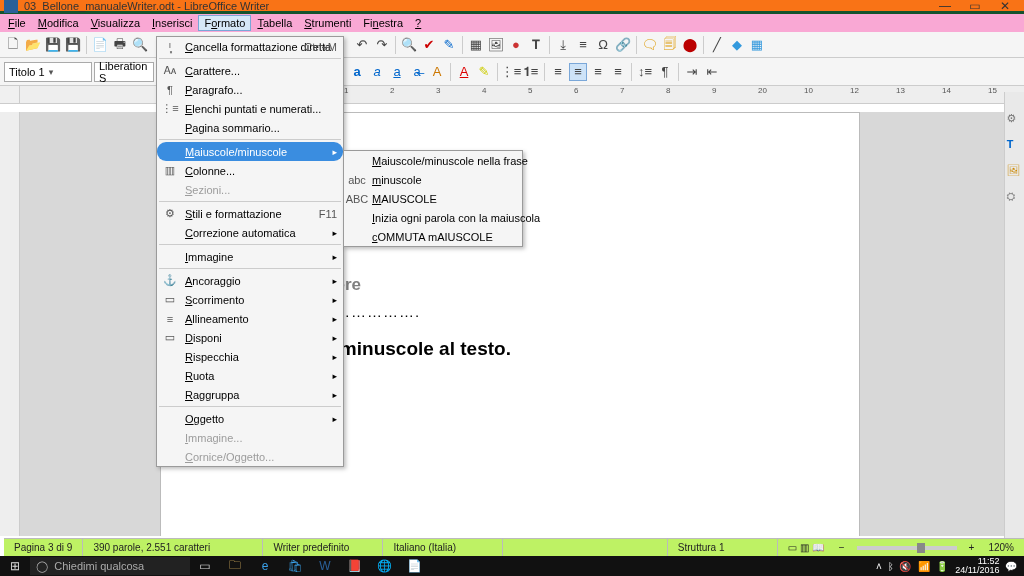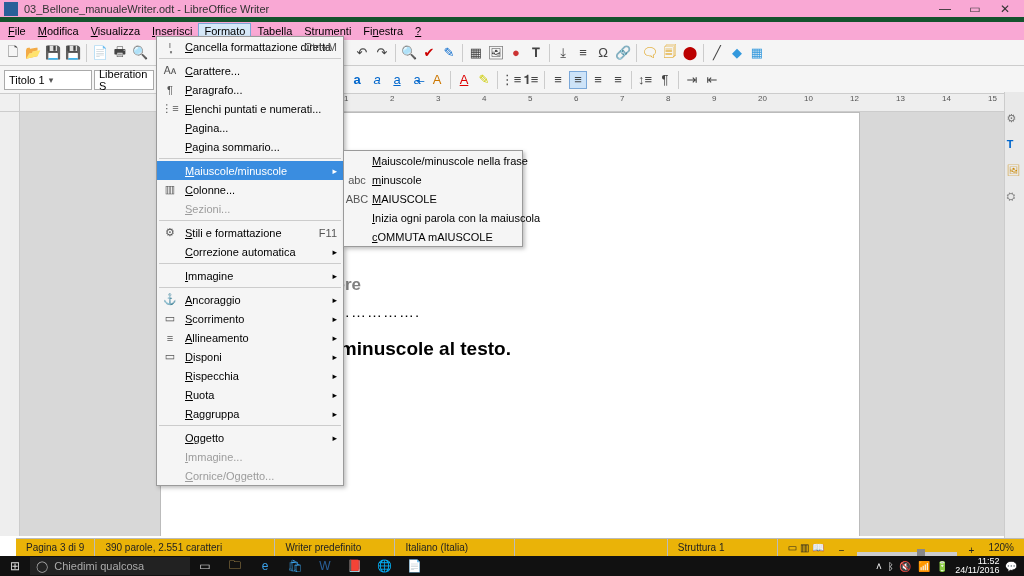--- a/index.html
+++ b/index.html
@@ -1,17 +1,17 @@
 <!DOCTYPE html>
 <html><head>
 <meta charset="utf-8">
 <style>
 * { margin:0; padding:0; box-sizing:border-box; font-family:"Segoe UI",Tahoma,sans-serif; }
 body { width:1024px; height:576px; background:#fff; overflow:hidden; position:relative; font-size:11px; color:#000; }
-.titlebar { height:22px; background:#f9a8d4; display:flex; align-items:center; padding:0 4px; border-bottom:5px solid #14532d; }
+.titlebar { height:14px; background:#f97316; display:flex; align-items:center; padding:0 4px; border-bottom:3px solid #14532d; }
 .titlebar .doc-icon { width:14px; height:14px; background:#2a6099; margin-right:6px; }
 .titlebar .title { flex:1; font-size:11px; color:#333; }
 .titlebar .wbtn { width:30px; height:20px; display:flex; align-items:center; justify-content:center; color:#333; font-size:12px; }
 .menubar { height:18px; background:#f9a8d4; display:flex; align-items:center; padding:0 2px; }
 .menubar .mitem { padding:2px 6px; font-size:11px; cursor:default; }
 .menubar .mitem u { text-decoration:underline; }
 .menubar .mitem.open { background:#d6e8f8; border:1px solid #7aa7d8; padding:1px 5px; }
 .toolbar { height:26px; background:#f5f5f5; display:flex; align-items:center; padding:0 4px; gap:2px; border-bottom:1px solid #ccc; }
 .toolbar .tbtn, .toolbar2 .tbtn { width:18px; height:18px; display:flex; align-items:center; justify-content:center; font-size:13px; color:#444; border:1px solid transparent; }
 .toolbar .sep, .toolbar2 .sep { width:1px; height:18px; background:#ccc; margin:0 2px; }
@@ -29,34 +29,34 @@
 .page-wrap { flex:1; position:relative; overflow:hidden; }
 .page { position:absolute; left:140px; top:0; width:700px; min-height:600px; background:#fff; border:1px solid #bbb; padding:120px 60px 40px 30px; }
 .page .l1 { font-size:15px; font-family:"Times New Roman",serif; }
 .page .hdr { font-size:17px; font-weight:bold; font-family:Arial,sans-serif; color:#808080; margin:8px 0; }
 .page .dots { font-size:15px; letter-spacing:1px; margin:8px 0; }
 .page .hbold { font-size:19px; font-weight:bold; font-family:Arial,sans-serif; margin:18px 0 8px; }
 .page .quote { font-size:15px; font-family:"Times New Roman",serif; }
 .page .cursor { display:inline-block; width:1px; height:16px; background:#000; margin-top:60px; margin-left:-10px; }
 .right-rail { position:absolute; right:0; top:92px; bottom:20px; width:20px; background:#e9e9e9; border-left:1px solid #ccc; display:flex; flex-direction:column; align-items:center; gap:10px; padding-top:20px; }
 .right-rail .rbtn { width:16px; height:16px; }
-.statusbar { position:absolute; left:16px; right:0; bottom:20px; height:18px; background:#eab308; border-top:1px solid #bbb; display:flex; align-items:flex-end; font-size:10px; color:#222; }
+.statusbar { position:absolute; left:4px; right:0; bottom:20px; height:18px; background:#bef264; border-top:1px solid #bbb; display:flex; align-items:center; font-size:10px; color:#222; }
 .statusbar .cell { padding:0 10px; border-right:1px solid #bbb; height:100%; display:flex; align-items:center; }
 .statusbar .spacer { flex:1; }
 .statusbar .zoomslider { width:100px; height:4px; background:#ccc; position:relative; margin:0 8px; }
 .statusbar .zoomslider .thumb { position:absolute; top:-3px; left:60px; width:8px; height:10px; background:#888; }
 .taskbar { position:absolute; left:0; right:0; bottom:0; height:20px; background:#111; display:flex; align-items:center; color:#fff; }
 .taskbar .tb-item { width:30px; height:20px; display:flex; align-items:center; justify-content:center; font-size:12px; color:#ddd; }
 .taskbar .search { flex:0 0 160px; height:18px; background:#222; display:flex; align-items:center; padding:0 6px; color:#aaa; font-size:11px; }
 .taskbar .tray { margin-left:auto; display:flex; align-items:center; gap:6px; padding:0 6px; font-size:10px; }
 .taskbar .clock { text-align:right; line-height:9px; font-size:9px; }
 
 .dropdown { position:absolute; background:#f5f5f5; border:1px solid #9a9a9a; box-shadow:2px 2px 4px rgba(0,0,0,0.25); z-index:100; font-size:11px; }
 .dropdown .row { display:flex; align-items:center; height:19px; padding:0 24px 0 28px; position:relative; white-space:nowrap; }
-.dropdown .row.hl { background:#3a8de0; color:#fff; }
+.dropdown .row.hl { background:#3a8de0; color:#fff;border-radius:9px; }
 .dropdown .row.disabled { color:#9c9c9c; }
 .dropdown .row .ico { position:absolute; left:6px; width:14px; height:14px; display:flex; align-items:center; justify-content:center; font-size:11px; color:#555; }
 .dropdown .row .sub { position:absolute; right:6px; font-size:9px; }
 .dropdown .row .shortcut { position:absolute; right:6px; color:#555; font-size:11px; }
 .dropdown .divider { height:1px; background:#ccc; margin:2px 2px; }
 .dd-main { left:156px; top:36px; width:188px; }
 .dd-sub { left:343px; top:150px; width:180px; }
 </style>
 </head>
 <body>
@@ -221,23 +221,20 @@
     </div>
     <div class="row">
       <span class="ico">¶</span>
       <span><u>P</u>aragrafo...</span>
     </div>
     <div class="row">
       <span class="ico">⋮≡</span>
       <span><u>E</u>lenchi puntati e numerati...</span>
     </div>
     <div class="row">
-      <span><u>P</u>agina...</span>
-    </div>
-    <div class="row">
       <span><u>P</u>agina sommario...</span>
     </div>
     <div class="divider"></div>
     <div class="row hl">
       <span><u>M</u>aiuscole/minuscole</span>
       <span class="sub">▸</span>
     </div>
     <div class="row">
       <span class="ico">▥</span>
       <span><u>C</u>olonne...</span>

